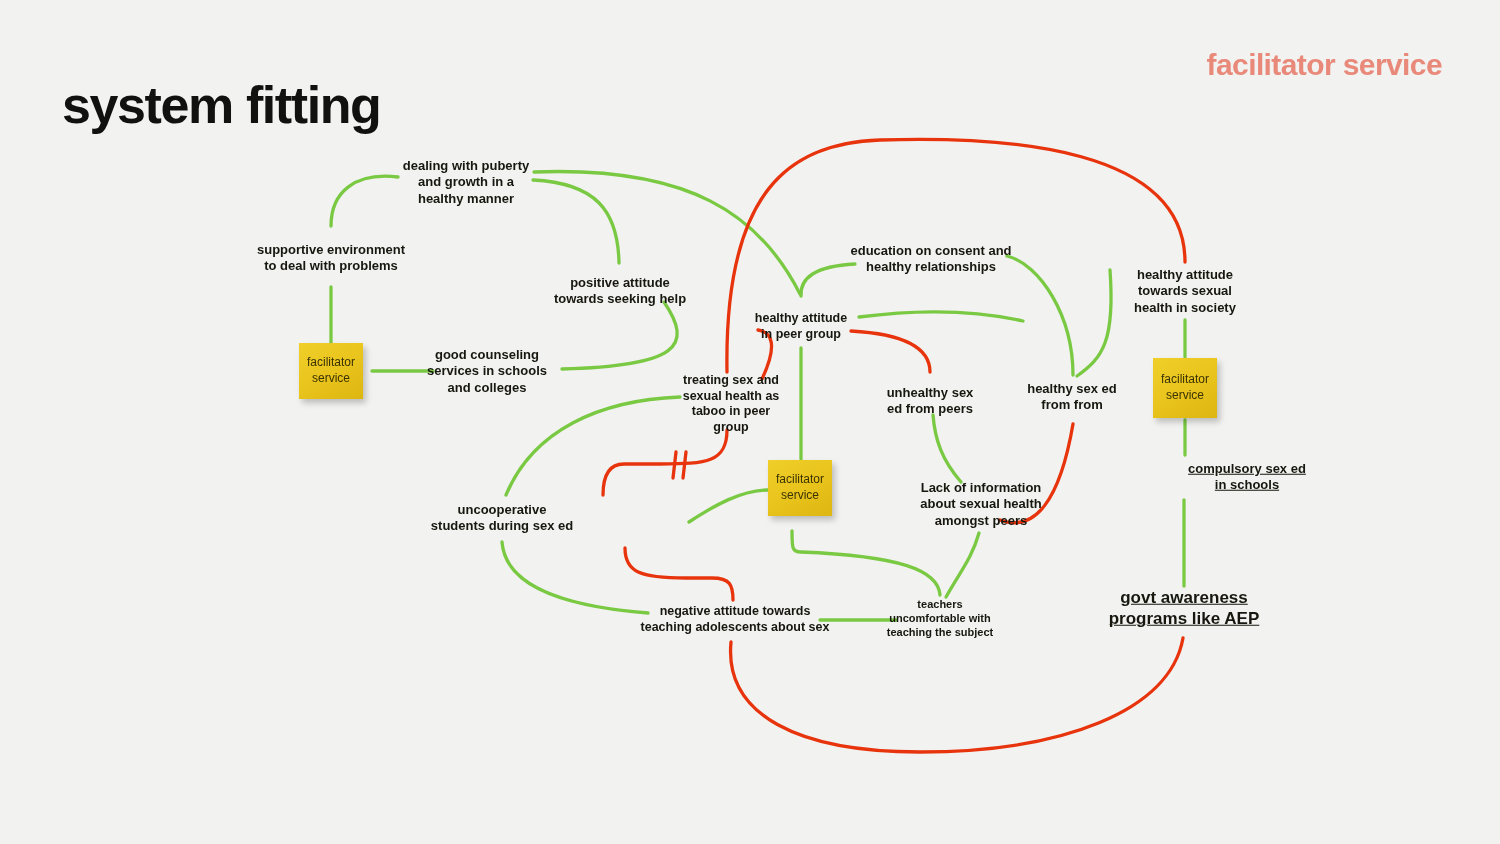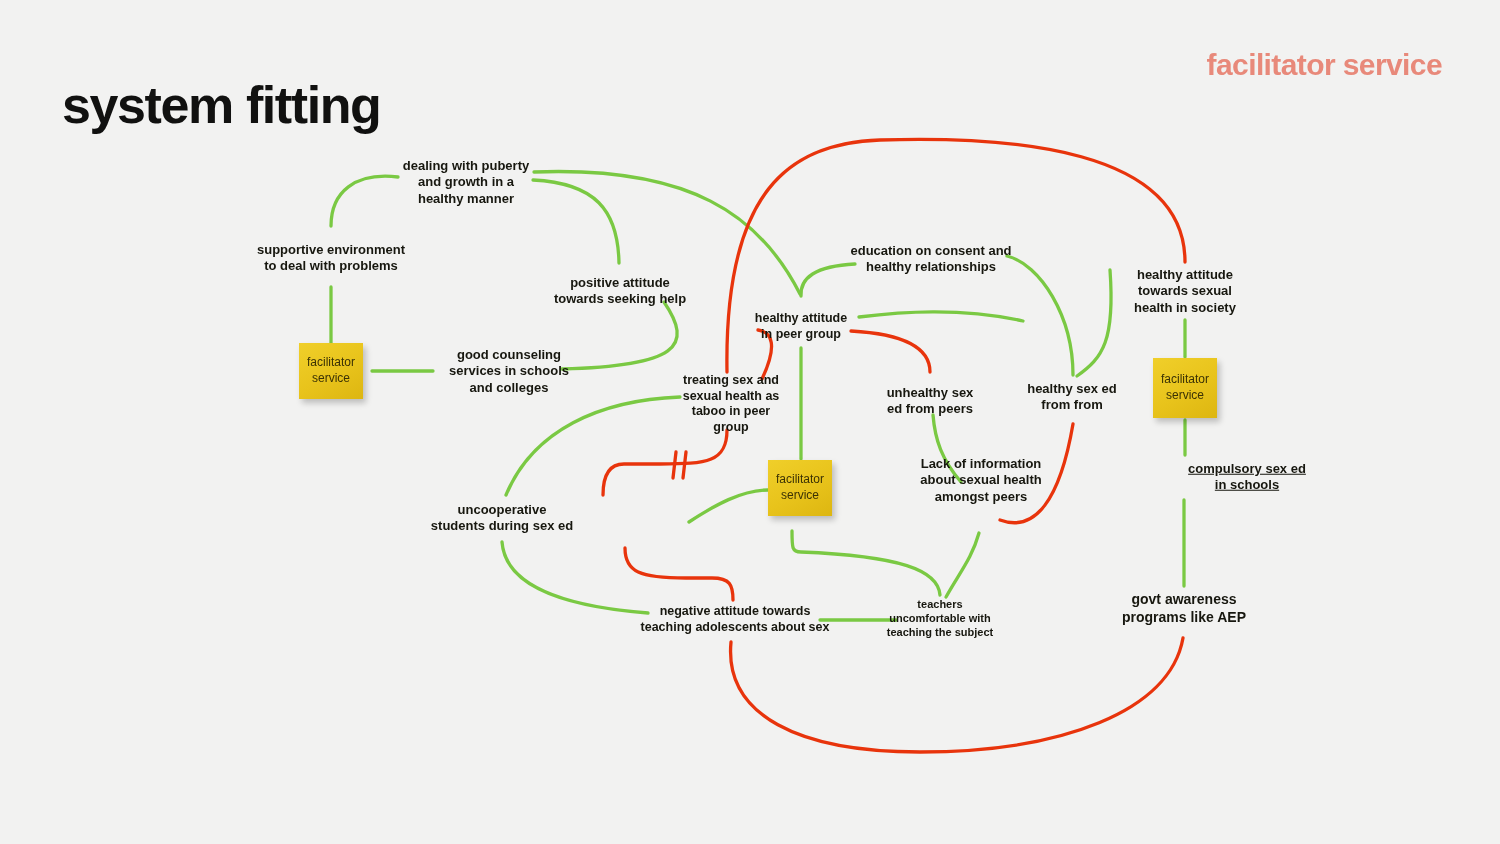--- a/index.html
+++ b/index.html
@@ -112,21 +112,21 @@
     </g>
   </svg>
 
   <div class="node" style="left:466px;top:182px;font-size:13px;"><span>dealing with puberty
 and growth in a
 healthy manner</span></div>
   <div class="node" style="left:331px;top:258px;font-size:13px;"><span>supportive environment
 to deal with problems</span></div>
   <div class="node" style="left:620px;top:291px;font-size:13px;"><span>positive attitude
 towards seeking help</span></div>
-  <div class="node" style="left:509px;top:371px;font-size:13px;"><span>good counseling
+  <div class="node" style="left:487px;top:371px;font-size:13px;"><span>good counseling
 services in schools
 and colleges</span></div>
   <div class="node" style="left:931px;top:259px;font-size:13px;"><span>education on consent and
 healthy relationships</span></div>
   <div class="node" style="left:801px;top:327px;font-size:12.5px;"><span>healthy attitude
 in peer group</span></div>
   <div class="node" style="left:1185px;top:291px;font-size:13px;"><span>healthy attitude
 towards sexual
 health in society</span></div>
   <div class="node" style="left:731px;top:404px;font-size:12.5px;"><span>treating sex and
@@ -134,29 +134,29 @@
 taboo in peer
 group</span></div>
   <div class="node" style="left:930px;top:394px;font-size:13px;margin-top:7px;"><span>unhealthy sex
 ed from peers</span></div>
   <div class="node" style="left:1072px;top:397px;font-size:13px;"><span>healthy sex ed
 from from</span></div>
   <div class="node" style="left:1247px;top:477px;font-size:13px;text-decoration:underline;"><span>compulsory sex ed
 in schools</span></div>
   <div class="node" style="left:502px;top:518px;font-size:13px;"><span>uncooperative
 students during sex ed</span></div>
-  <div class="node" style="left:981px;top:480px;font-size:13px;"><span>Lack of information
+  <div class="node" style="left:981px;top:504px;font-size:13px;"><span>Lack of information
 about sexual health
 amongst peers</span></div>
   <div class="node" style="left:735px;top:620px;font-size:12.5px;"><span>negative attitude towards
 teaching adolescents about sex</span></div>
   <div class="node" style="left:940px;top:619px;font-size:11px;"><span>teachers
 uncomfortable with
 teaching the subject</span></div>
-  <div class="node" style="left:1184px;top:608px;font-size:14px;"><span>govt awareness
+  <div class="node" style="left:1184px;top:608px;font-size:17px;text-decoration:underline;"><span>govt awareness
 programs like AEP</span></div>
 
   <div class="sticky" style="left:331px;top:371px;width:64px;height:56px;"><span>facilitator
 service</span></div>
   <div class="sticky" style="left:800px;top:488px;width:64px;height:56px;"><span>facilitator
 service</span></div>
   <div class="sticky" style="left:1185px;top:388px;width:64px;height:60px;"><span>facilitator
 service</span></div>
 
 

